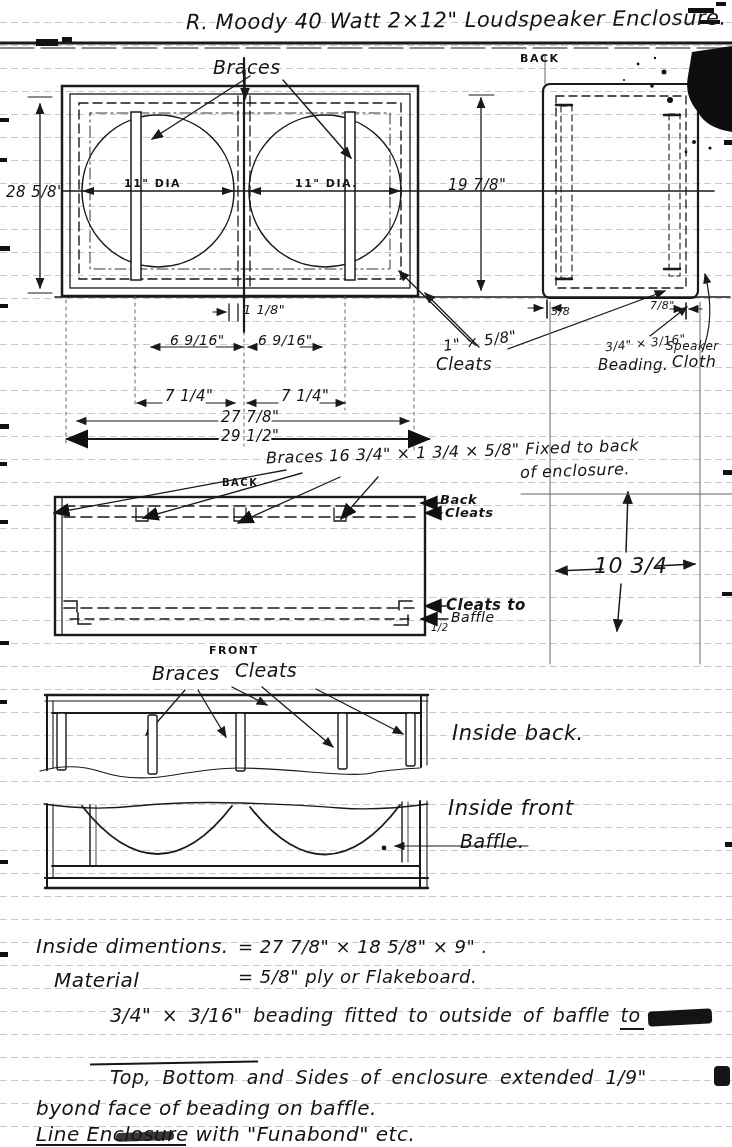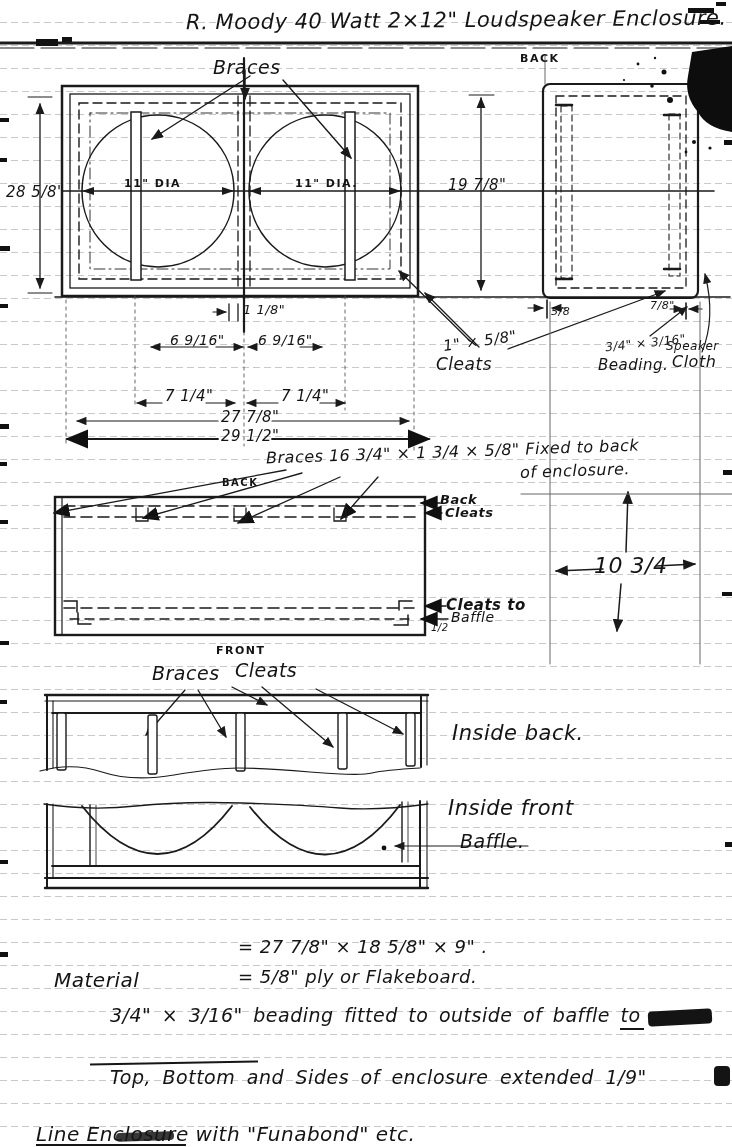--- a/index.html
+++ b/index.html
@@ -248,35 +248,37 @@
   <div class="lbl hw" style="left:672px;top:352px;font-size:16px">Cloth</div>
 
   <div class="lbl hw" style="left:266px;top:442px;font-size:16px;transform:rotate(-2deg)">Braces 16 3/4" × 1 3/4 × 5/8" Fixed to back</div>
   <div class="lbl hw" style="left:520px;top:461px;font-size:16px;transform:rotate(-2deg)">of enclosure.</div>
   <div class="lbl cap" style="left:222px;top:477px;font-size:10px">BACK</div>
   <div class="lbl hw" style="left:440px;top:492px;font-size:13px;font-weight:bold">Back</div>
   <div class="lbl hw" style="left:445px;top:505px;font-size:13px;font-weight:bold">Cleats</div>
   <div class="lbl hw" style="left:446px;top:596px;font-size:15px;font-weight:bold">Cleats to</div>
   <div class="lbl hw" style="left:451px;top:609px;font-size:14px;font-weight:normal">Baffle</div>
   <div class="lbl hw" style="left:431px;top:622px;font-size:10px">1/2</div>
-  <div class="lbl cap" style="left:216px;top:644px;font-size:11px">FRONT</div>
+  <div class="lbl cap" style="left:209px;top:644px;font-size:11px">FRONT</div>
   <div class="lbl hw" style="left:594px;top:553px;font-size:22px">10 3/4</div>
 
   <div class="lbl hw" style="left:152px;top:662px;font-size:19px">Braces</div>
   <div class="lbl hw" style="left:235px;top:659px;font-size:19px">Cleats</div>
   <div class="lbl hw" style="left:452px;top:721px;font-size:21px">Inside back.</div>
 
   <div class="lbl hw" style="left:448px;top:796px;font-size:21px">Inside front</div>
   <div class="lbl hw" style="left:460px;top:830px;font-size:19px">Baffle.</div>
 
+  <div class="lbl hw" style="left:36px;top:934px;font-size:20px">Inside dimentions.</div>
   <div class="lbl hw" style="left:238px;top:936px;font-size:18px">=  27 7/8" × 18 5/8" × 9" .</div>
   <div class="lbl hw" style="left:54px;top:968px;font-size:20px">Material</div>
   <div class="lbl hw" style="left:238px;top:966px;font-size:18px">=  5/8" ply  or  Flakeboard.</div>
   <div class="lbl hw" style="left:110px;top:1004px;font-size:19px;word-spacing:4px">3/4" × 3/16" beading fitted to outside of baffle to</div>
   <div class="lbl hw" style="left:110px;top:1066px;font-size:19px;word-spacing:5px">Top, Bottom and Sides of enclosure extended 1/9"</div>
+  <div class="lbl hw" style="left:36px;top:1096px;font-size:20px">byond face of beading on baffle.</div>
   <div class="lbl hw" style="left:36px;top:1122px;font-size:20px">Line Enclosure with "Funabond" etc.</div>
 
   <div class="scrib" style="left:648px;top:1010px;width:64px;height:15px;transform:rotate(-3deg)"></div>
   <div class="scrib" style="left:714px;top:1066px;width:16px;height:20px"></div>
   <div class="scrib" style="left:116px;top:1132px;width:58px;height:9px;opacity:.85;transform:rotate(-2deg)"></div>
   <div class="uline" style="left:90px;top:1062px;width:168px;transform:rotate(-1deg)"></div>
   <div class="uline" style="left:620px;top:1028px;width:24px"></div>
   <div class="uline" style="left:36px;top:1144px;width:150px"></div>
 
 </div>

